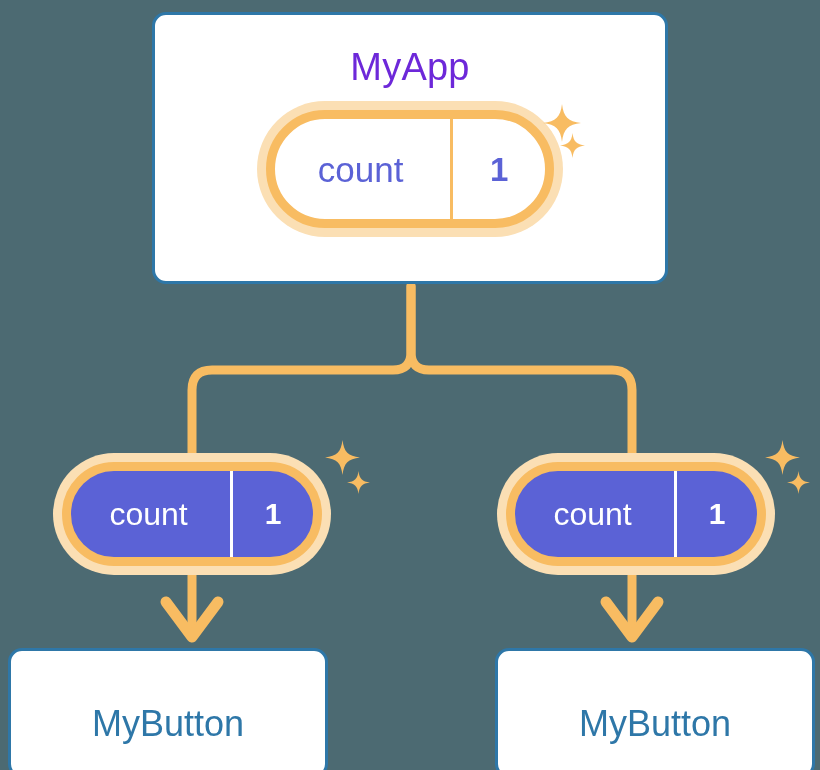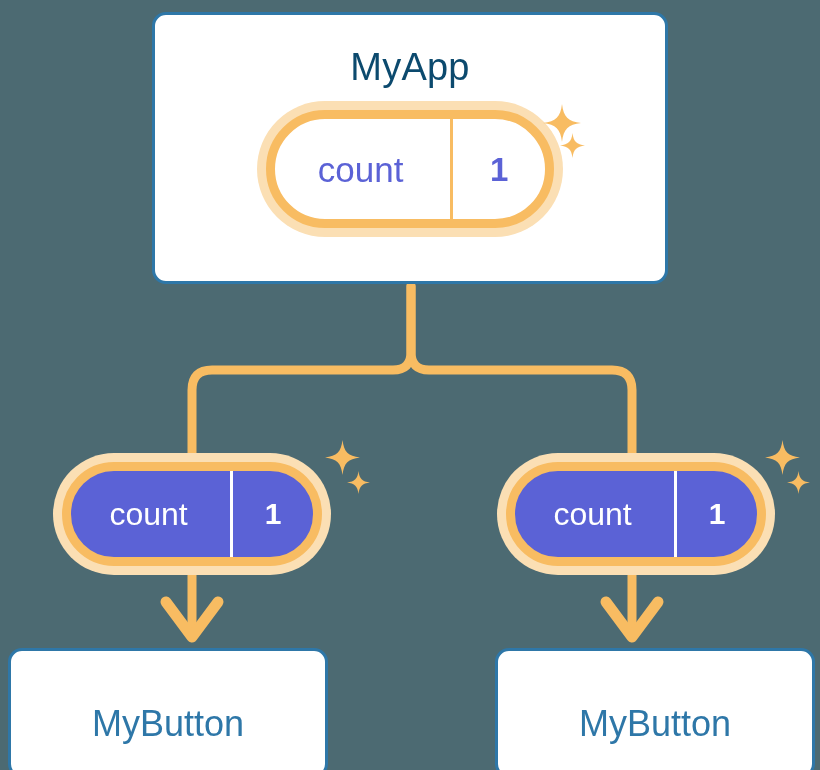--- a/index.html
+++ b/index.html
@@ -47,21 +47,21 @@
 
   #app-card {
     left: 152px;
     top: 12px;
     width: 516px;
     height: 272px;
     justify-content: flex-start;
   }
 
   .app-title {
-    color: #0c4a6e;
+    color: #6d28d9;
     font-size: 38px;
     line-height: 1;
     margin-top: 33px;
     letter-spacing: 0.2px;
     white-space: nowrap;
   }
 
   #btn-card-left {
     left: 8px;
     top: 648px;

